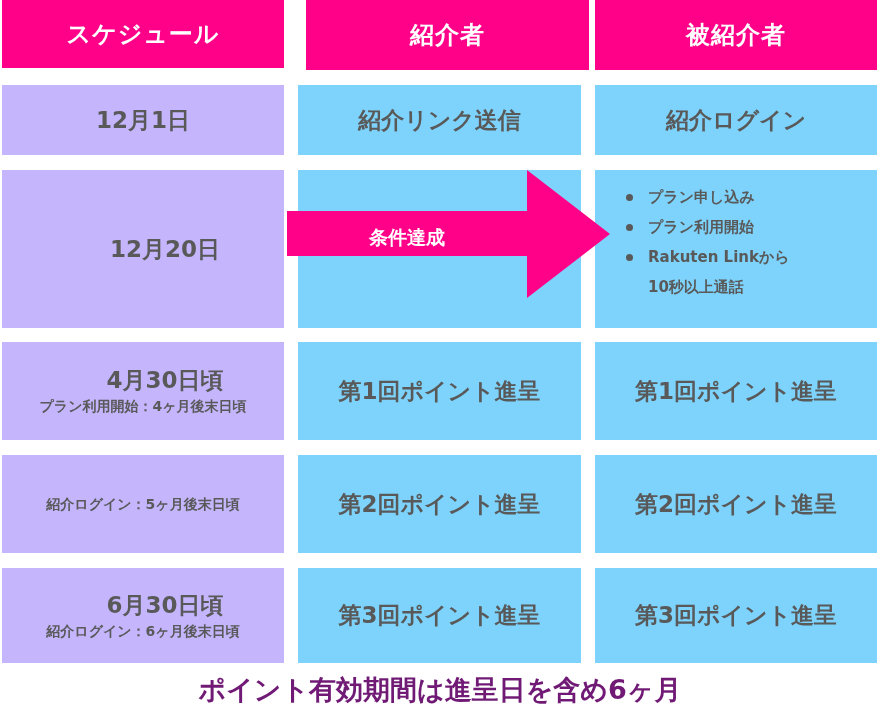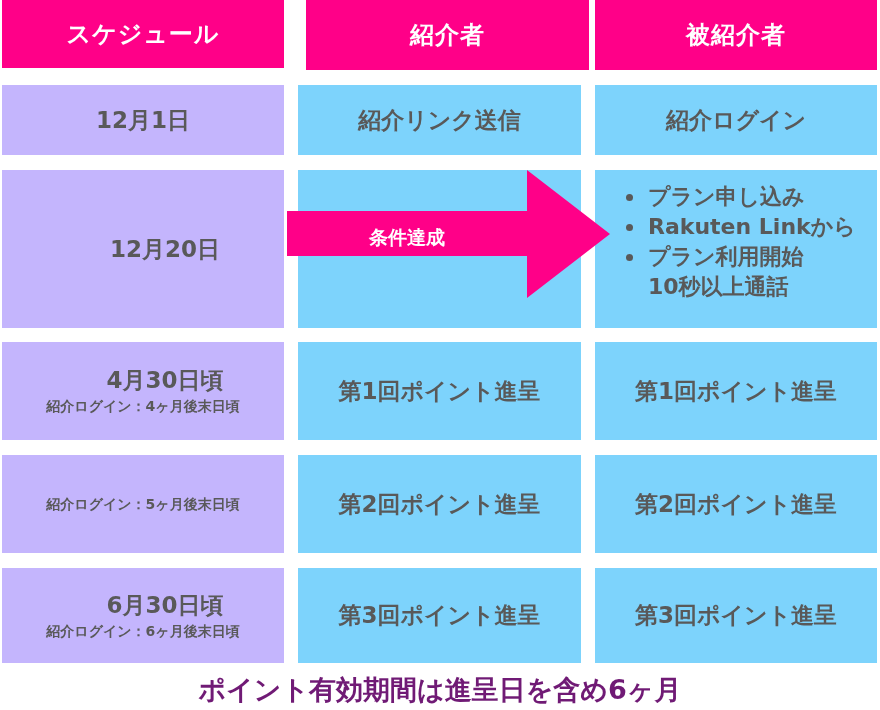--- a/index.html
+++ b/index.html
@@ -7,21 +7,21 @@
          font-family:"DejaVu Sans","Liberation Sans",sans-serif; color:#595959; }
   .cell { position:absolute; display:flex; flex-direction:column; align-items:center; justify-content:center; text-align:center; box-sizing:border-box; }
   .hdr { background:#ff0088; color:#ffffff; font-weight:bold; font-size:24px; letter-spacing:1px; }
   .c1 { background:#c4b5fd; }
   .cx { background:#7dd3fc; }
   .main { font-weight:bold; font-size:23px; color:#595959; }
   .date { font-weight:bold; font-size:23px; color:#595959; line-height:30px;margin-left:44px; }
   .sub  { font-weight:bold; font-size:17px; color:#595959; line-height:26px; }
   .sub-small { font-weight:bold; font-size:14px; color:#595959; line-height:22px; }
   .bullets { position:absolute; left:620px; top:182px; margin:0; padding:0; list-style:none; }
-  .bullets li { font-weight:bold; font-size:22px; color:#595959; line-height:30px; position:relative; padding-left:28px; white-space:nowrap; }
+  .bullets li { font-weight:bold; font-size:15px; color:#595959; line-height:30px; position:relative; padding-left:28px; white-space:nowrap; }
   .bullets li .dot { position:absolute; left:6px; top:12px; width:7px; height:7px; border-radius:50%; background:#595959; }
   .bullets li.cont { padding-left:28px; }
   .arrow { position:absolute; left:287px; top:170px; width:323px; height:128px; }
   .arrow-label { position:absolute; left:287px; top:216px; width:240px; height:44px; display:flex; align-items:center; justify-content:center; color:#ffffff; font-weight:bold; font-size:19px; }
   .footer { position:absolute; left:0; width:880px; top:672px; text-align:center; font-weight:bold; font-size:27px; color:#701a75; }
 </style>
 </head>
 <body>
 
 <div class="cell hdr" style="left:2px;top:0;width:282px;height:68px;">
@@ -50,28 +50,28 @@
 <div class="cell cx" style="left:298px;top:170px;width:283px;height:158px;"></div>
 <div class="cell cx" style="left:595px;top:170px;width:282px;height:158px;"></div>
 
 <svg class="arrow" viewBox="0 0 323 128">
   <polygon points="0,41 240,41 240,0 323,64 240,128 240,86 0,86" fill="#ff0088"></polygon>
 </svg>
 <div class="arrow-label">条件達成</div>
 
 <ul class="bullets">
   <li><span class="dot"></span><span>プラン申し込み</span></li>
+  <li><span class="dot"></span><span>プラン利用開始</span></li>
   <li><span class="dot"></span><span>Rakuten Linkから</span></li>
-  <li><span class="dot"></span><span>プラン利用開始</span></li>
   <li class="cont"><span>10秒以上通話</span></li>
 </ul>
 
 <div class="cell c1" style="left:2px;top:342px;width:282px;height:98px;">
   <span class="date">4月30日頃</span>
-  <span class="sub-small">紹介ログイン：4ヶ月後末日頃</span>
+  <span class="sub-small">プラン利用開始：4ヶ月後末日頃</span>
 </div>
 <div class="cell cx" style="left:298px;top:342px;width:283px;height:98px;">
   <span class="main">第1回ポイント進呈</span>
 </div>
 <div class="cell cx" style="left:595px;top:342px;width:282px;height:98px;">
   <span class="main">第1回ポイント進呈</span>
 </div>
 
 <div class="cell c1" style="left:2px;top:455px;width:282px;height:98px;">
   <span class="sub-small">紹介ログイン：5ヶ月後末日頃</span>

